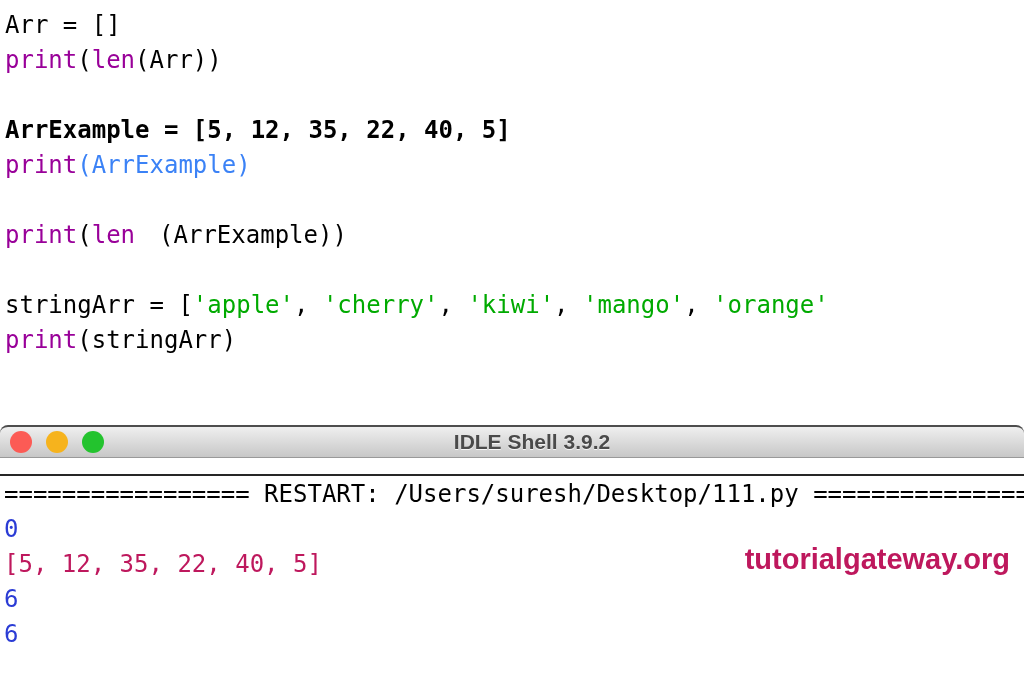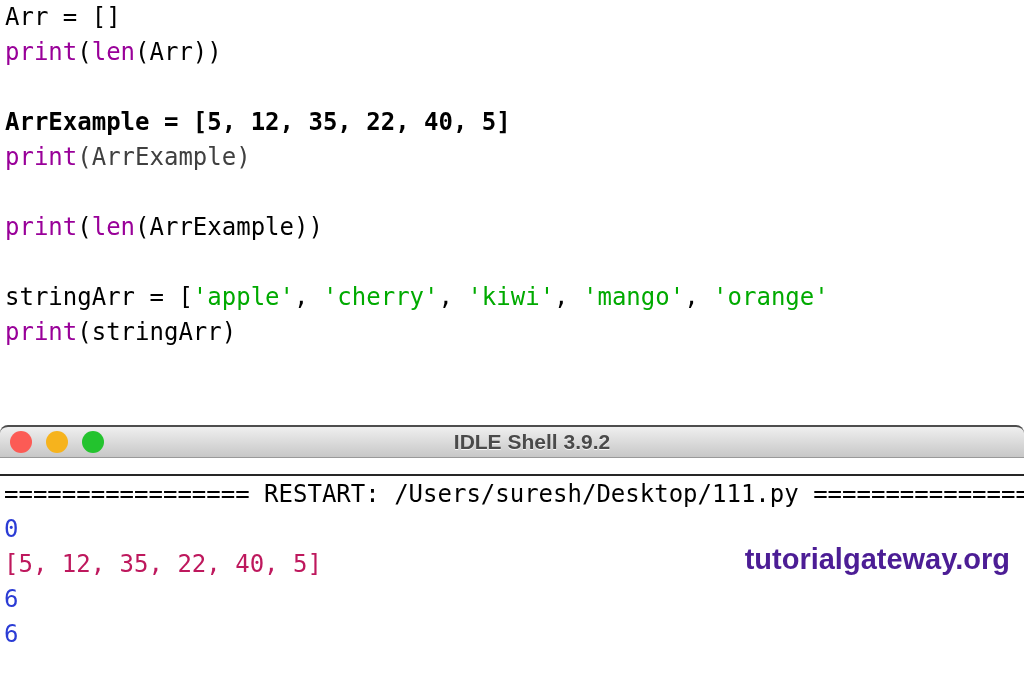--- a/index.html
+++ b/index.html
@@ -8,21 +8,21 @@
     width: 1024px;
     height: 692px;
     overflow: hidden;
     background: #ffffff;
     font-family: "DejaVu Sans Mono", "Liberation Mono", monospace;
   }
 
   
   .editor {
     position: absolute;
-    top: 0; left: 0;
+    top: 8px; left: 0;
     width: 832px;
     height: 425px;
     background: #ffffff;
     padding: 0 16px 0 5px;
     box-sizing: border-box;
     overflow: hidden;
   }
   .line {
     height: 35px;
     line-height: 35px;
@@ -101,23 +101,23 @@
 </head>
 <body>
 
 <div id="screen">
 
   <div class="editor">
       <div class="line"><span style="color: rgb(0, 0, 0);">Arr = []</span></div>
       <div class="line"><span style="color: rgb(153, 0, 153);">print</span><span style="color: rgb(0, 0, 0);">(</span><span style="color: rgb(153, 0, 153);">len</span><span style="color: rgb(0, 0, 0);">(Arr))</span></div>
       <div class="line"></div>
       <div class="line"><span style="color: rgb(0, 0, 0); font-weight: bold;">ArrExample = [5, 12, 35, 22, 40, 5]</span></div>
-      <div class="line"><span style="color: rgb(153, 0, 153);">print</span><span style="color: #404040;">(ArrExample)</span></div>
+      <div class="line"><span style="color: rgb(153, 0, 153);">print</span><span style="color: #3b82f6;">(ArrExample)</span></div>
       <div class="line"></div>
-      <div class="line"><span style="color: rgb(153, 0, 153);">print</span><span style="color: rgb(0, 0, 0);">(</span><span style="color: rgb(153, 0, 153);">len</span><span style="color: rgb(0, 0, 0);">(ArrExample))</span></div>
+      <div class="line"><span style="color: rgb(153, 0, 153);">print</span><span style="color: rgb(0, 0, 0);">(</span><span style="color: rgb(153, 0, 153);">len</span><span style="color: rgb(0, 0, 0); margin-left: 24px;">(ArrExample))</span></div>
       <div class="line"></div>
       <div class="line"><span style="color: rgb(0, 0, 0);">stringArr = [</span><span style="color: rgb(0, 170, 0);">'apple'</span><span style="color: rgb(0, 0, 0);">, </span><span style="color: rgb(0, 170, 0);">'cherry'</span><span style="color: rgb(0, 0, 0);">, </span><span style="color: rgb(0, 170, 0);">'kiwi'</span><span style="color: rgb(0, 0, 0);">, </span><span style="color: rgb(0, 170, 0);">'mango'</span><span style="color: rgb(0, 0, 0);">, </span><span style="color: rgb(0, 170, 0);">'orange'</span><span style="color: rgb(0, 0, 0);">, </span><span style="color: rgb(0, 170, 0);">'banana'</span><span style="color: rgb(0, 0, 0);">]</span></div>
       <div class="line"><span style="color: rgb(153, 0, 153);">print</span><span style="color: rgb(0, 0, 0);">(stringArr)</span></div>
       <div class="line"></div>
     </div>
 
   <div class="titlebar">
     <div class="traffic">
       <button class="tl" style="background: rgb(252, 91, 85);"></button>
       <button class="tl" style="background: rgb(246, 179, 29);"></button>
@@ -127,15 +127,15 @@
   </div>
 
   <div class="shell">
       <div class="line" style="color: rgb(0, 0, 0);">================= RESTART: /Users/suresh/Desktop/111.py ================</div>
       <div class="line" style="color: rgb(43, 60, 213);">0</div>
       <div class="line" style="color: #be185d;">[5, 12, 35, 22, 40, 5]</div>
       <div class="line" style="color: rgb(43, 60, 213);">6</div>
       <div class="line" style="color: rgb(43, 60, 213);">6</div>
     </div>
 
-  <div class="watermark" style="color: #4c1d95;">tutorialgateway.org</div>
+  <div class="watermark" style="color: #be185d;">tutorialgateway.org</div>
 
 </div>
 
 </body></html>

